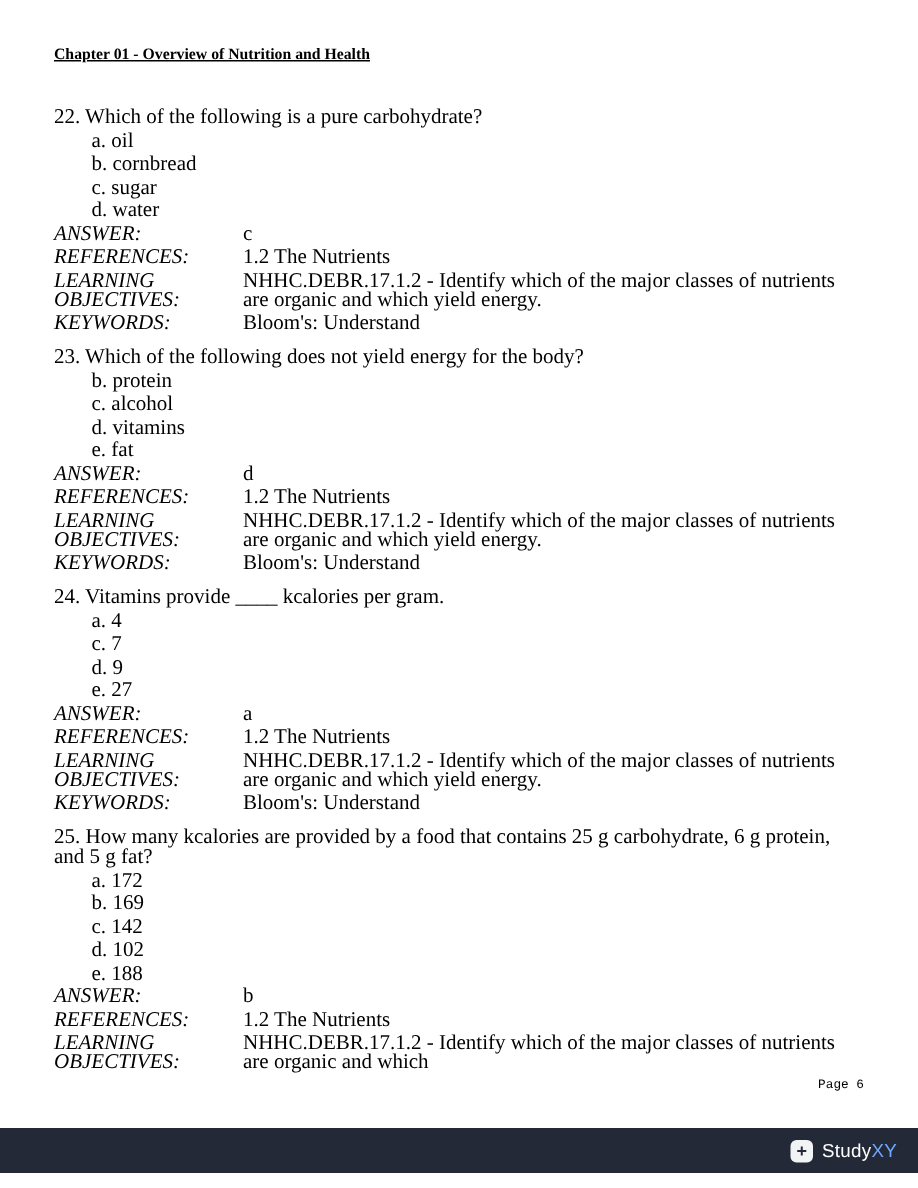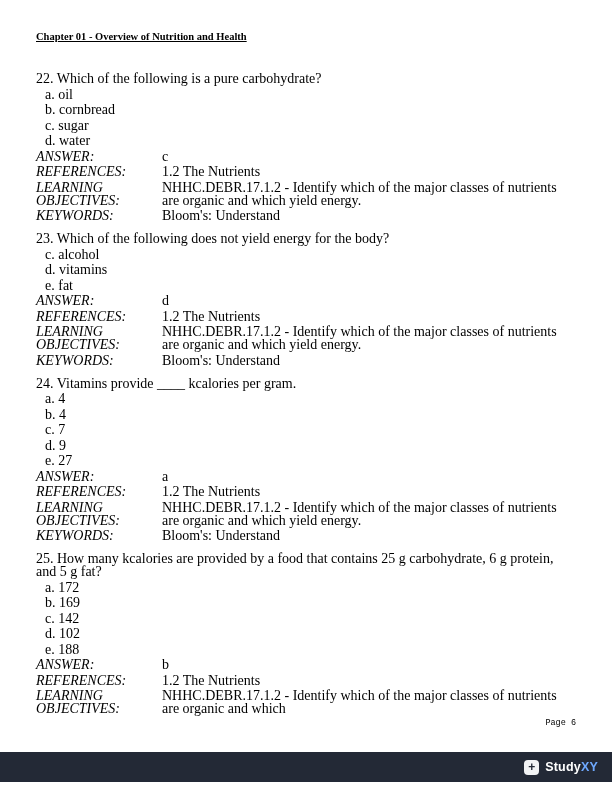--- a/index.html
+++ b/index.html
@@ -21,21 +21,21 @@
     text-decoration: underline;
     line-height: 13px;
     margin-bottom: 29px;
   }
   .question + .question { margin-top: 10px; }
   .q-text, .choice, .field-row {
     font-size: 14px;
     line-height: 13px;
     margin-bottom: 2.5px;
   }
-  .choice { margin-left: 9px; }
+  .choice { margin-left: 25px; }
   .field-row { display: flex; align-items: flex-start; }
   .field-label {
     flex: 0 0 126px;
     font-style: italic;
   }
   .field-value { flex: 1 1 auto; }
   .page-number {
     text-align: right;
     font-family: Liberation Mono, monospace;
     font-size: 8.5px;
@@ -65,21 +65,21 @@
     color: #232936;
     border-radius: 4px;
     font-size: 12px;
     font-weight: bold;
     line-height: 15px;
     text-align: center;
     display: inline-block;
   }
   .brand-text {
     font-size: 12.5px;
-    font-weight: bold;
+    font-weight: normal;
     color: #ffffff;
     letter-spacing: 0.2px;
   }
   .brand-accent { color: #6ea8fe; }
 </style>
 </head>
 <body>
 
 <div class="page">
 
@@ -104,20 +104,21 @@
       <div class="field-value">NHHC.DEBR.17.1.2 - Identify which of the major classes of nutrients are organic and which yield energy.</div>
     </div>
     <div class="field-row">
       <div class="field-label">KEYWORDS:</div>
       <div class="field-value">Bloom's: Understand</div>
     </div>
   </section>
 
   <section class="question">
     <div class="q-text">23. Which of the following does not yield energy for the body?</div>
+    <div class="choice">b. protein</div>
     <div class="choice">c. alcohol</div>
     <div class="choice">d. vitamins</div>
     <div class="choice">e. fat</div>
     <div class="field-row">
       <div class="field-label">ANSWER:</div>
       <div class="field-value">d</div>
     </div>
     <div class="field-row">
       <div class="field-label">REFERENCES:</div>
       <div class="field-value">1.2 The Nutrients</div>
@@ -128,21 +129,20 @@
     </div>
     <div class="field-row">
       <div class="field-label">KEYWORDS:</div>
       <div class="field-value">Bloom's: Understand</div>
     </div>
   </section>
 
   <section class="question">
     <div class="q-text">24. Vitamins provide ____ kcalories per gram.</div>
     <div class="choice">a. 4</div>
-    <div class="choice">b. 4</div>
     <div class="choice">c. 7</div>
     <div class="choice">d. 9</div>
     <div class="choice">e. 27</div>
     <div class="field-row">
       <div class="field-label">ANSWER:</div>
       <div class="field-value">a</div>
     </div>
     <div class="field-row">
       <div class="field-label">REFERENCES:</div>
       <div class="field-value">1.2 The Nutrients</div>

